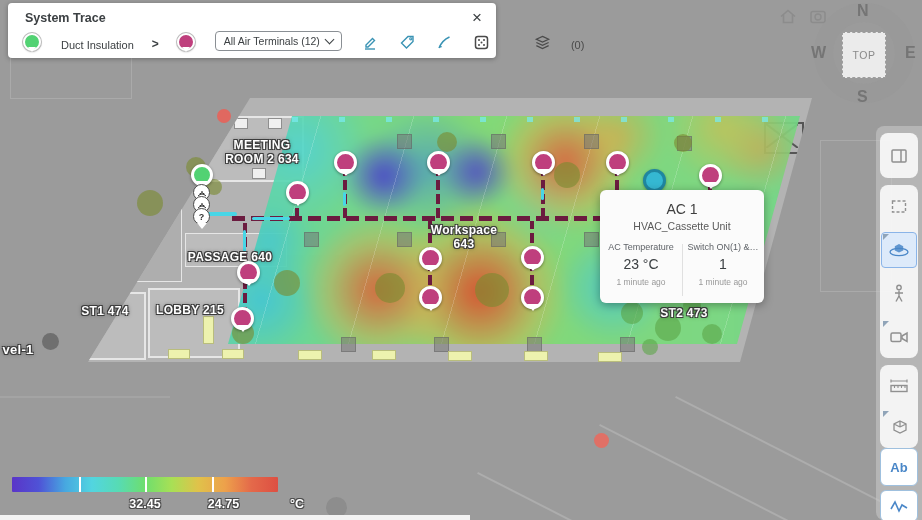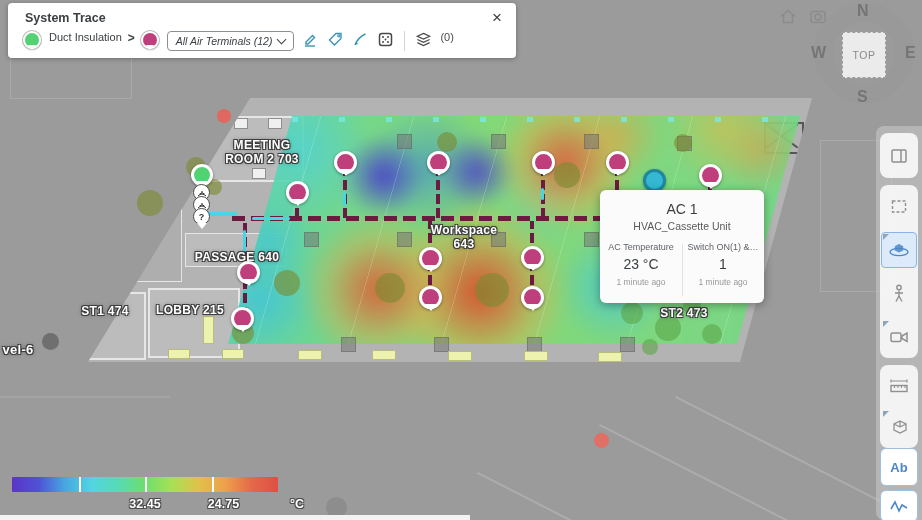--- a/index.html
+++ b/index.html
@@ -79,33 +79,33 @@
   
   #legend{position:absolute;left:12px;top:477px;width:266px;height:40px;z-index:30;}
   #legend-bar{position:absolute;left:0;top:0;width:266px;height:15px;border-radius:1px;}
   .lg-tick{position:absolute;top:0;width:2px;height:15px;background:#fff;}
   .lg-lab{position:absolute;top:20px;transform:translateX(-50%);color:#fff;font-size:12.5px;font-weight:bold;
     text-shadow:-1px -1px 0 #4a4a4a,1px -1px 0 #4a4a4a,-1px 1px 0 #4a4a4a,1px 1px 0 #4a4a4a;}
   #legend-unit{position:absolute;left:278px;top:20px;color:#fff;font-size:12.5px;font-weight:bold;
     text-shadow:-1px -1px 0 #4a4a4a,1px -1px 0 #4a4a4a,-1px 1px 0 #4a4a4a,1px 1px 0 #4a4a4a;}
   #bottom-sliver{position:absolute;left:0;top:515px;width:470px;height:5px;background:#f3f3f3;}
   
-  #trace-panel{position:absolute;left:8px;top:3px;width:508px;height:55px;background:#fff;border-radius:4px;
-    box-shadow:0 1px 5px rgba(0,0,0,.3);z-index:60;}
+  #trace-panel{position:absolute;left:8px;top:3px;width:444px;height:55px;background:#fff;border-radius:4px;
+    box-shadow:0 1px 5px rgba(0,0,0,.3);z-index:60;padding-left:44px;}
   #trace-title{position:absolute;left:17px;top:8px;font-size:12.5px;font-weight:bold;color:#3c4043;}
   #trace-close{position:absolute;right:12px;top:4px;font-size:17px;color:#3c4043;cursor:pointer;line-height:1;padding:2px;}
-  #trace-row{position:absolute;left:15px;top:28px;right:8px;display:flex;align-items:flex-start;gap:8px;}
+  #trace-row{position:absolute;left:15px;top:28px;right:8px;display:flex;align-items:flex-end;gap:20px;}
   .mini-pin{width:14px;height:14px;border-radius:50%;border:2.5px solid #fff;box-shadow:0 0 0 1px #bbb,0 1px 2px rgba(0,0,0,.3);position:relative;flex:0 0 auto;}
   .mini-pin::after{content:'';position:absolute;left:50%;top:12px;transform:translateX(-50%);
        border:4px solid transparent;border-top:5px solid #fff;}
   .mini-green{background:#52d273;} .mini-pink{background:#bf3f7d;}
   #trace-row .lbl{font-size:11px;color:#3c4043;white-space:nowrap;}
   #trace-row .gt{font-size:12px;font-weight:bold;color:#3c4043;margin:0 -2px;}
   #dropdown{display:flex;align-items:center;gap:6px;border:1px solid #8a8f94;border-radius:4px;
-    padding:3px 8px;font-size:10.5px;color:#3c4043;cursor:pointer;white-space:nowrap;font-style:italic;}
+    padding:3px 8px;font-size:10.5px;color:#3c4043;cursor:pointer;white-space:nowrap;}
   .chev{width:6px;height:6px;border-right:1.5px solid #3c4043;border-bottom:1.5px solid #3c4043;
     transform:rotate(45deg);margin-top:-3px;}
   .tool-ic{width:17px;height:17px;display:flex;align-items:center;justify-content:center;cursor:pointer;flex:0 0 auto;}
   .vdiv{width:1px;height:20px;background:#d5d5d5;margin:0 2px;}
   #layer-count{font-size:11px;color:#4a4a4a;}
   
   #compass{position:absolute;left:809px;top:0px;width:110px;height:110px;z-index:55;}
   #compass-ring{position:absolute;left:5px;top:3px;width:62px;height:62px;border:19px solid rgba(150,150,150,.38);border-radius:50%;}
   .cdir{position:absolute;font-size:16px;font-weight:bold;color:rgba(108,108,108,.8);}
   #top-box{position:absolute;left:33px;top:32px;width:42px;height:44px;background:#ebebeb;border:1px dashed #9e9e9e;
@@ -210,28 +210,28 @@
       <div class="duct-v" style="left: 530px; top: 221px; width: 4px; height: 78px;"></div>
       <div class="duct-v" style="left: 243px; top: 221px; width: 4px; height: 96px;"></div>
       <div class="cy-h" style="left: 205px; top: 212px; width: 32px; height: 4px;"></div>
       <div class="cy-h" style="left: 252px; top: 217px; width: 38px; height: 3px;"></div>
       <div class="cy-v" style="left: 243px; top: 230px; width: 3px; height: 22px;"></div>
       <div class="cy-v" style="left: 343px; top: 192px; width: 3px; height: 14px;"></div>
       <div class="cy-v" style="left: 541px; top: 188px; width: 3px; height: 12px;"></div>
     </div>
 
   <div class="map-label" style="left:262px;top:139px;">MEETING
-ROOM 2 703</div>
-  <div class="map-label" style="left:237px;top:251px;">PASSAGE 640</div>
+ROOM 2 634</div>
+  <div class="map-label" style="left:230px;top:251px;">PASSAGE 640</div>
   <div class="map-label" style="left:464px;top:224px;">Workspace
 643</div>
   <div class="map-label" style="left:190px;top:304px;">LOBBY 215</div>
   <div class="map-label" style="left:105px;top:305px;">ST1 474</div>
   <div class="map-label" style="left:684px;top:307px;">ST2 473</div>
-  <div class="map-label" style="left:18px;top:343px;font-size:13px;">vel-6</div>
+  <div class="map-label" style="left:18px;top:343px;font-size:13px;">vel-1</div>
 
   <div class="dot" style="left:217px;top:109px;width:14px;height:14px;background:#e06860;"></div>
   <div class="dot" style="left:594px;top:433px;width:15px;height:15px;background:#e07066;"></div>
   <div class="dot" style="left:42px;top:333px;width:17px;height:17px;background:#6f6f6f;"></div>
   <div class="dot" style="left:326px;top:497px;width:21px;height:21px;background:#8d8d8d;"></div>
 
   <div id="pins-layer">
       <div class="pin" style="left: 345px; top: 162px;"></div>
       <div class="pin" style="left: 438px; top: 162px;"></div>
       <div class="pin" style="left: 543px; top: 162px;"></div>

